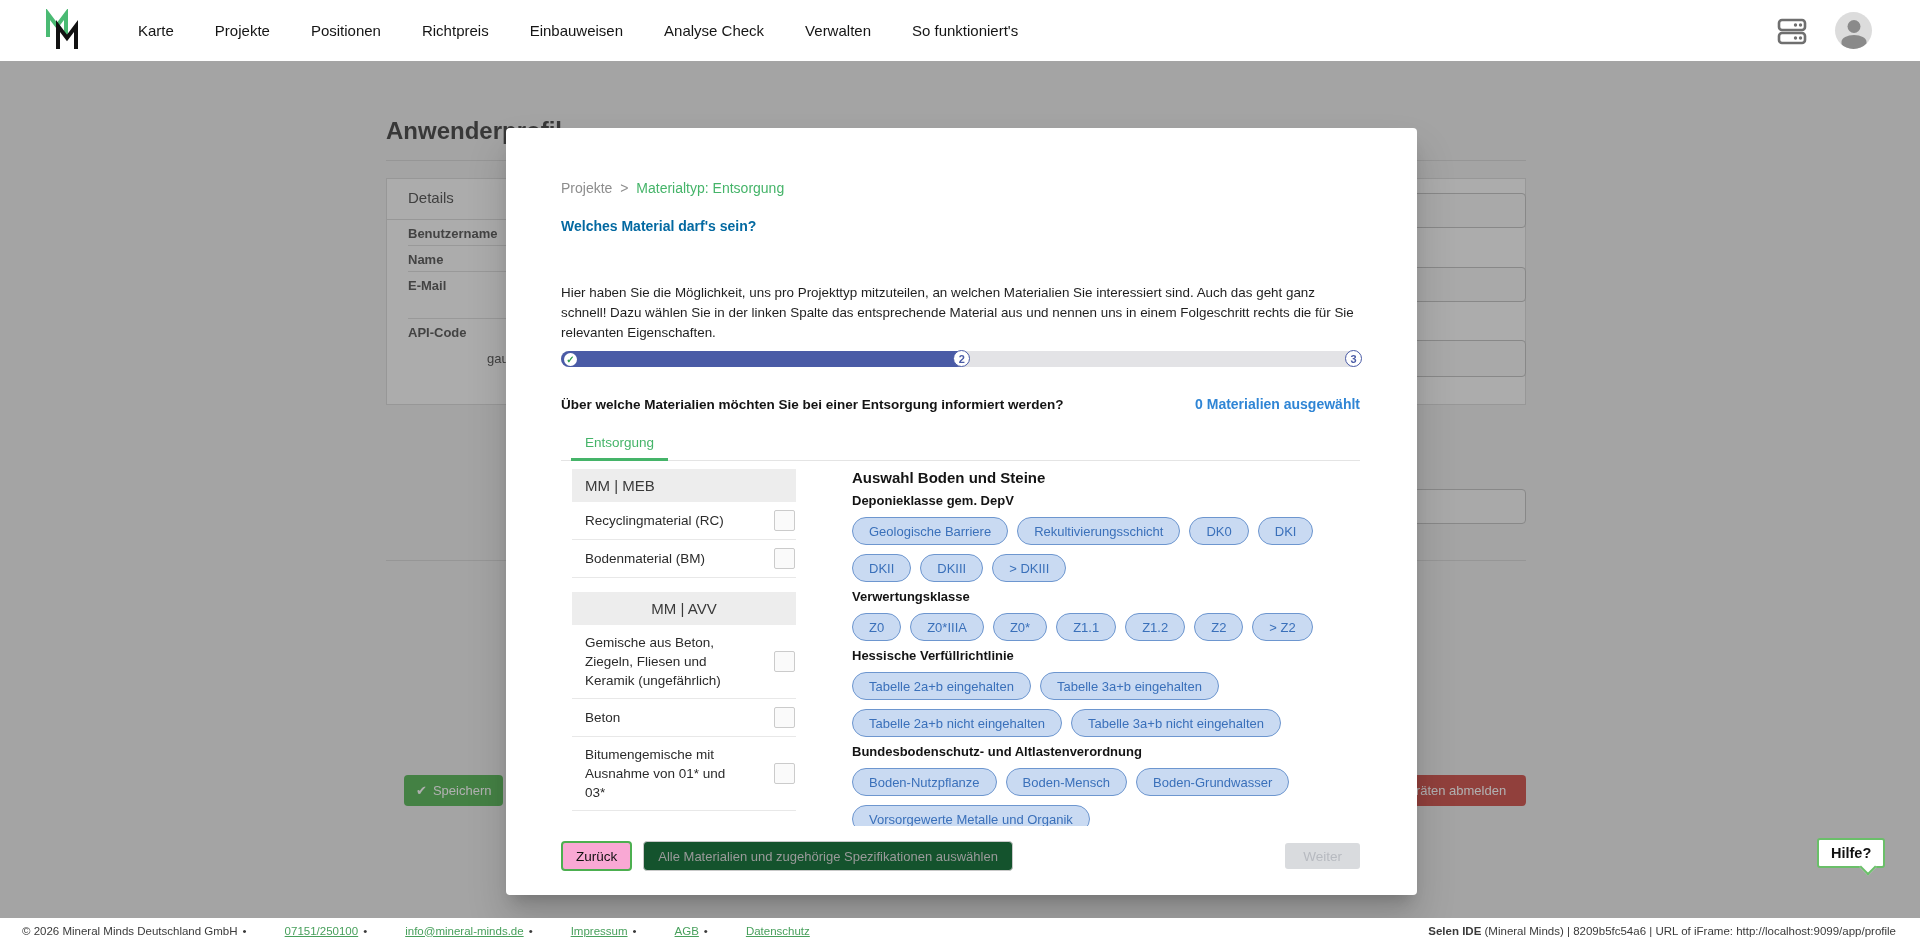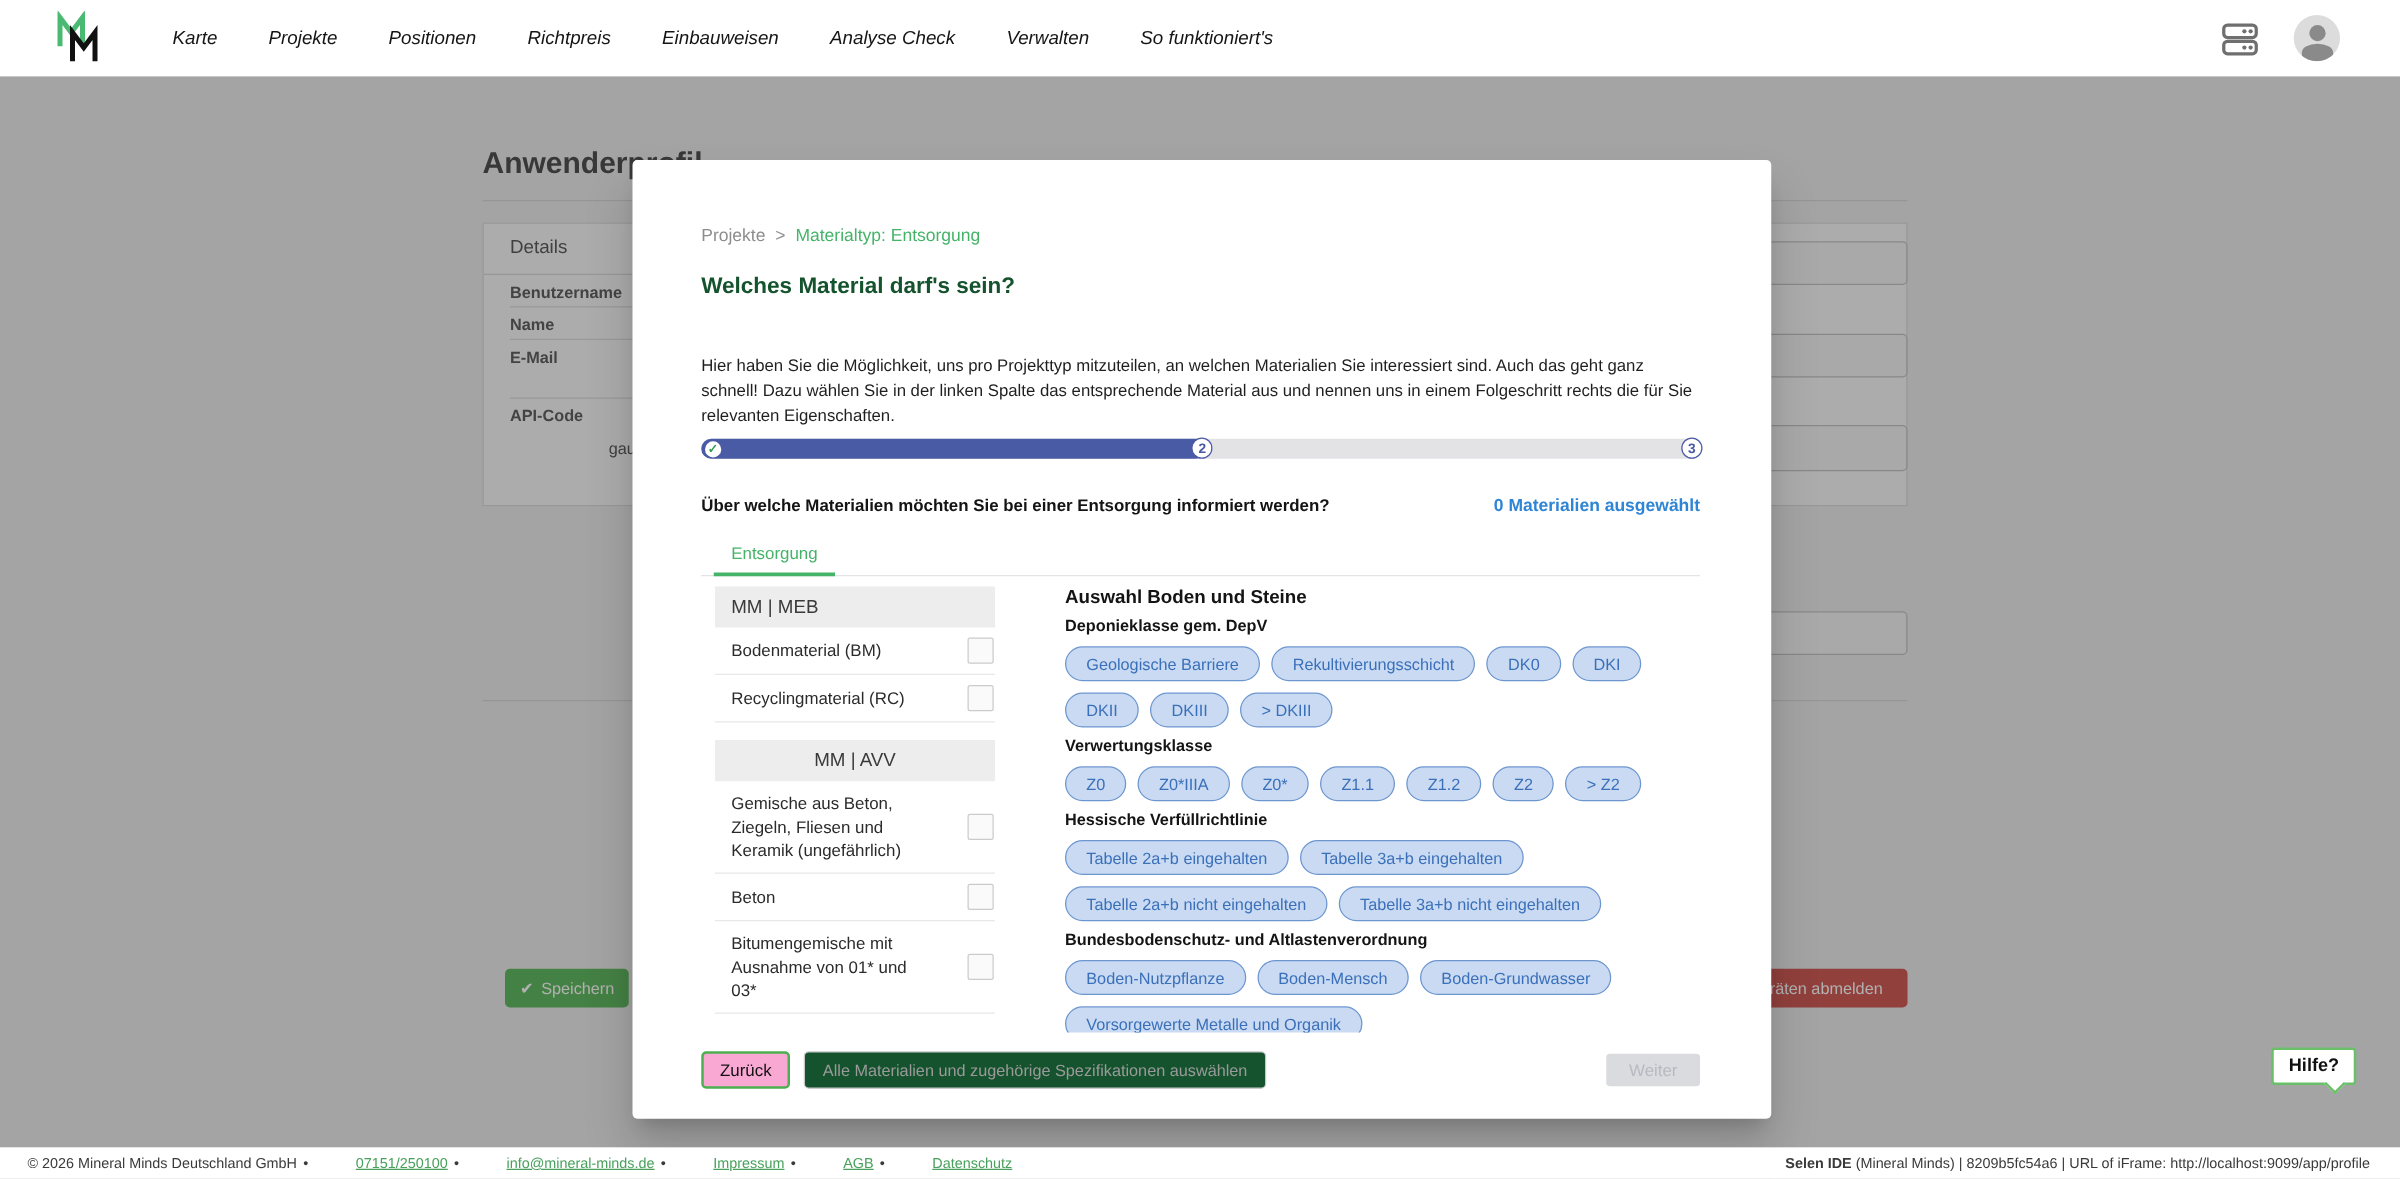--- a/index.html
+++ b/index.html
@@ -3,21 +3,21 @@
 <meta charset="utf-8">
 <style>
   * { margin:0; padding:0; box-sizing:border-box; }
   html,body { width:1920px; height:943px; }
   body {
     position:relative; overflow:hidden; background:#ededed;
     font-family:"Liberation Sans", sans-serif; color:#1f1f1f;
   }
   
   .navbar { position:absolute; left:0; top:0; width:1920px; height:61px; background:#fff; z-index:50;
-            display:flex; align-items:center;font-style:italic; }
+            display:flex; align-items:center; }
   .logo { margin-left:44px; width:44px; height:44px; cursor:pointer; }
   .nav-menu { display:flex; margin-left:50px; gap:41px; align-items:center; }
   .nav-item { font-size:15px; font-weight:500; color:#151515; cursor:pointer; white-space:nowrap; }
   .nav-right { margin-left:auto; margin-right:48px; display:flex; align-items:center; gap:26px; }
   .avatar { width:37px; height:37px; border-radius:50%; background:#dcdcdc; position:relative; overflow:hidden; cursor:pointer; }
   .avatar .head { position:absolute; left:50%; top:8px; transform:translateX(-50%); width:13px; height:13px; border-radius:50%; background:#8a8a8a; }
   .avatar .body { position:absolute; left:50%; top:23px; transform:translateX(-50%); width:25px; height:14px; border-radius:50% 50% 0 0; background:#8a8a8a; }
 
   
   .bg-page { position:absolute; left:0; top:61px; width:1920px; height:857px; background:#ededed; z-index:1; }
@@ -43,21 +43,21 @@
   
   .overlay { position:absolute; left:0; top:61px; width:1920px; height:857px; background:rgba(23,23,23,0.34); z-index:5; }
 
   
   .modal { position:absolute; left:506px; top:128px; width:911px; height:767px; background:#fff; border-radius:4px;
            box-shadow:0 11px 15px -7px rgba(0,0,0,.2), 0 24px 38px 3px rgba(0,0,0,.14); z-index:10; }
   .breadcrumb { position:absolute; left:55px; top:52px; font-size:14px; }
   .crumb-parent, .crumb-sep { color:#8d8d8d; cursor:pointer; }
   .crumb-sep { cursor:default; margin:0 4px; }
   .crumb-current { color:#45b469; }
-  .modal-title { position:absolute; left:55px; top:90px; font-size:18px; font-weight:700; color:#14532d; }
+  .modal-title { position:absolute; left:55px; top:90px; font-size:14px; font-weight:700; color:#0369a1; }
   .modal-desc { position:absolute; left:55px; top:155px; width:800px; font-size:13.4px; line-height:20px; color:#1f1f1f; }
 
   .progress { position:absolute; left:55px; top:223px; width:799px; height:16px; }
   .progress .track { position:absolute; inset:0; background:#e3e3e6; border-radius:8px; }
   .progress .fill  { position:absolute; left:0; top:0; bottom:0; width:50.6%; background:#4a5ba6; border-radius:8px; }
   .pstep { position:absolute; width:17px; height:17px; border-radius:50%; background:#fff; border:1.5px solid #4a5ba6;
            color:#4a5ba6; font-size:11px; font-weight:700; display:flex; align-items:center; justify-content:center; top:-1px; }
   .pstep-1 { left:3px; top:1.5px; width:13px; height:13px; border:none; color:#2e9e4f; font-size:10px; }
   .pstep-2 { left:calc(50.6% - 12px); }
   .pstep-3 { right:-2px; }
@@ -205,25 +205,25 @@
   </div>
 
   <div class="tabs">
     <div class="tab">Entsorgung</div>
   </div>
 
   <div class="content-row">
     <div class="materials-col">
         <div class="list-header">MM | MEB</div>
         <div class="list-row">
+          <span class="list-label">Recyclingmaterial (RC)</span>
+          <span class="checkbox"></span>
+        </div>
+        <div class="list-row">
           <span class="list-label">Bodenmaterial (BM)</span>
-          <span class="checkbox"></span>
-        </div>
-        <div class="list-row">
-          <span class="list-label">Recyclingmaterial (RC)</span>
           <span class="checkbox"></span>
         </div>
         <div class="list-header list-group-gap">MM | AVV</div>
         <div class="list-row">
           <span class="list-label">Gemische aus Beton, Ziegeln, Fliesen und Keramik (ungefährlich)</span>
           <span class="checkbox"></span>
         </div>
         <div class="list-row">
           <span class="list-label">Beton</span>
           <span class="checkbox"></span>

